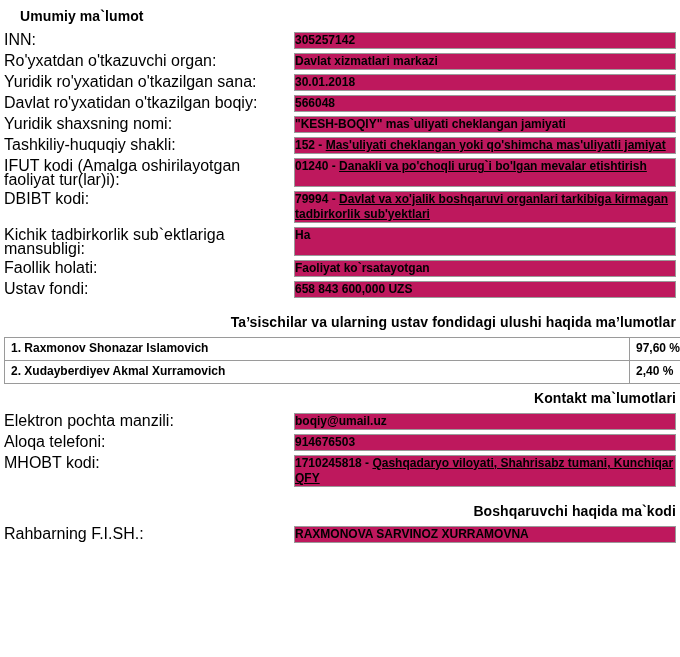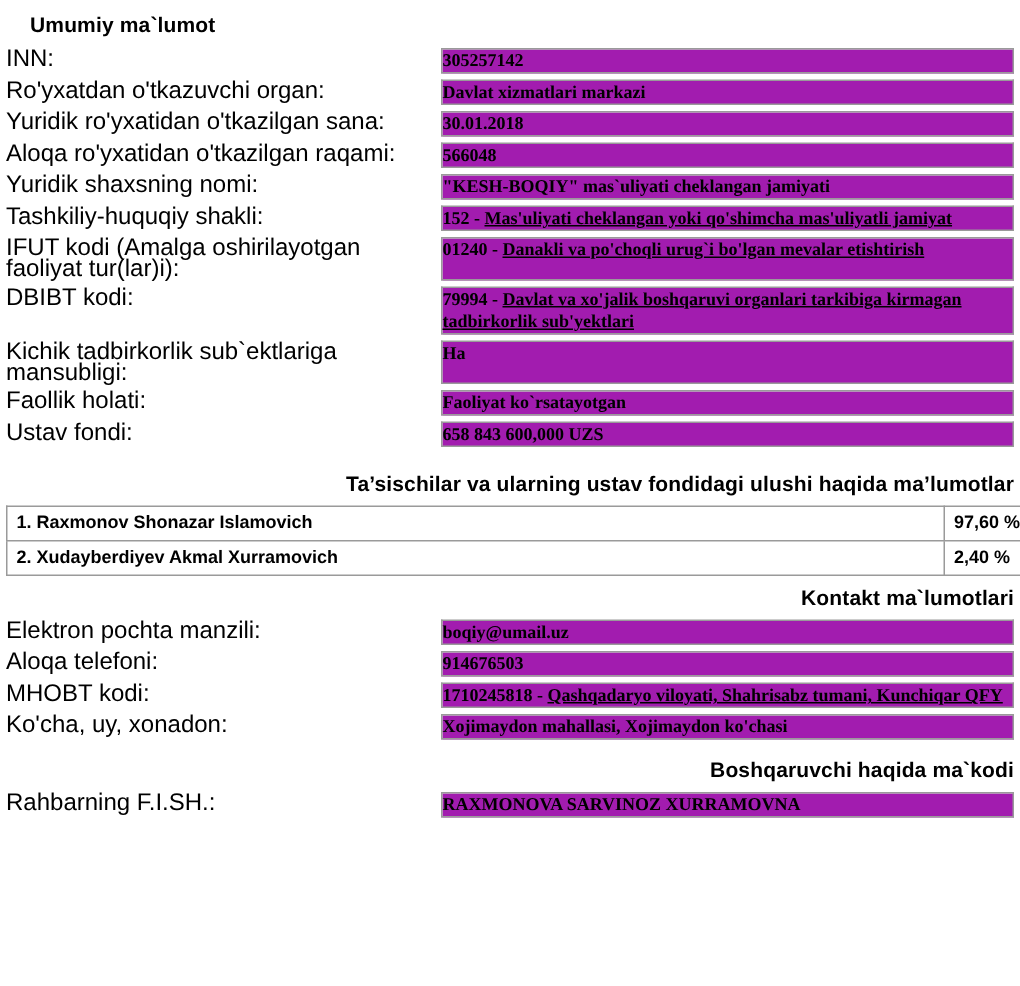--- a/index.html
+++ b/index.html
@@ -50,22 +50,21 @@
     padding-bottom: 4px;
     padding-right: 6px;
     line-height: 14px;
   }
   td.value {
     border: 1px solid #9a9a9a;
     font-weight: bold;
     font-size: 12px;
     padding: 3px 6px 4px 6px;
     line-height: 15px;
-    background: #a21caf;
-    font-family: Liberation Serif, serif;
+    background: #be185d;
   }
   td.value a,
   .linkish {
     color: #000;
     text-decoration: underline;
   }
   .rowspacer td { height: 4px; padding: 0; border: none; }
 
   table.founders {
     width: 672px;
@@ -110,21 +109,21 @@
           <td colspan="2"></td>
         </tr>
       <tr>
         <td class="label">Yuridik ro'yxatidan o'tkazilgan sana:</td>
         <td class="value">30.01.2018</td>
       </tr>
       <tr class="rowspacer">
           <td colspan="2"></td>
         </tr>
       <tr>
-        <td class="label">Aloqa ro'yxatidan o'tkazilgan raqami:</td>
+        <td class="label">Davlat ro'yxatidan o'tkazilgan boqiy:</td>
         <td class="value">566048</td>
       </tr>
       <tr class="rowspacer">
           <td colspan="2"></td>
         </tr>
       <tr>
         <td class="label">Yuridik shaxsning nomi:</td>
         <td class="value">"KESH-BOQIY" mas`uliyati cheklangan jamiyati</td>
       </tr>
       <tr class="rowspacer">
@@ -215,24 +214,20 @@
         </tr>
       <tr>
         <td class="label">MHOBT kodi:</td>
         <td class="value">
           <span>1710245818 - </span><a class="linkish" href="#">Qashqadaryo viloyati, Shahrisabz tumani, Kunchiqar QFY</a>
         </td>
       </tr>
       <tr class="rowspacer">
           <td colspan="2"></td>
         </tr>
-      <tr>
-        <td class="label">Ko'cha, uy, xonadon:</td>
-        <td class="value">Xojimaydon mahallasi, Xojimaydon ko'chasi</td>
-      </tr>
     </tbody>
   </table>
 
   <div class="gap6"></div>
 
   <h2 class="section-title tight">Boshqaruvchi haqida ma`kodi</h2>
 
   <table class="info">
     <tbody>
       <tr>

